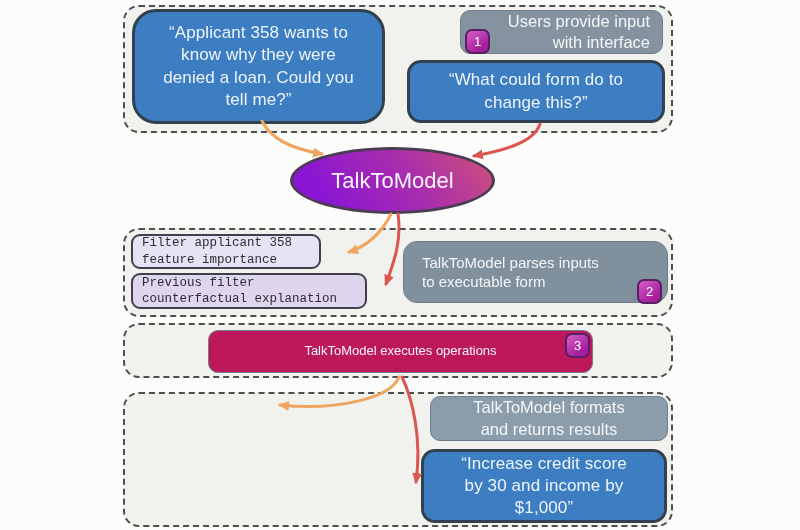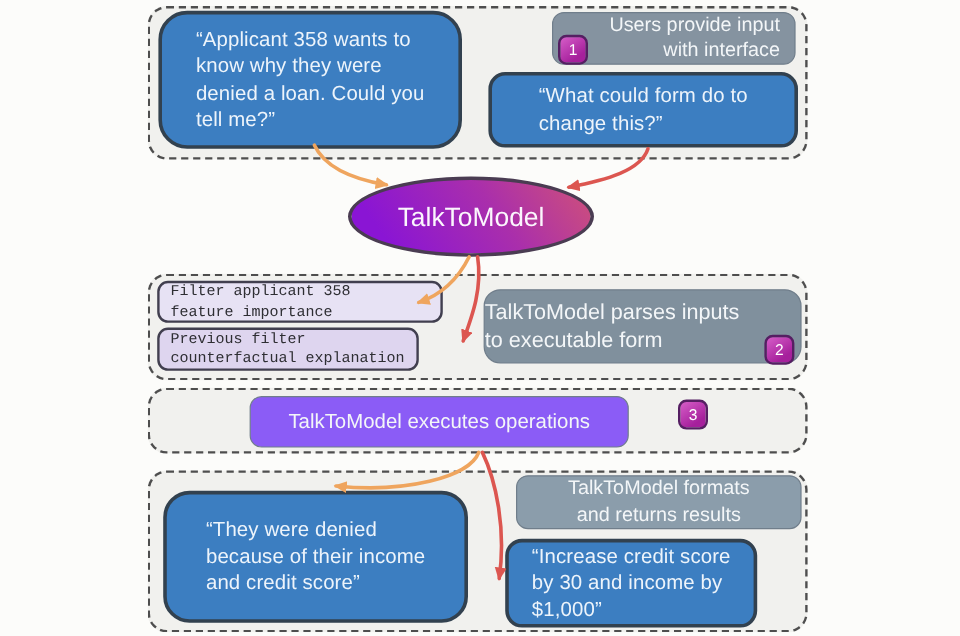--- a/index.html
+++ b/index.html
@@ -15,21 +15,21 @@
     background:#f1f1ee;
     box-sizing:border-box;
   }
   .bubble-blue{
     position:absolute;
     background:#3c7ec1;
     border:3px solid #32414f;
     color:#edf4fb;
     box-sizing:border-box;
     display:flex;align-items:center;justify-content:center;
-    text-align:left;
+    text-align:center;
     font-size:17px;line-height:1.3;
     white-space:pre-line;
     letter-spacing:0.1px;
   }
   .box-gray{
     position:absolute;
     background:#8593a0;
     border:1px solid #707e8b;
     color:#f3f6f8;
     box-sizing:border-box;
@@ -95,40 +95,37 @@
 
   <div class="box-gray" style="left:460px;top:10px;width:203px;height:44px;border-radius:10px;text-align:right;padding-right:12px;">Users provide input
 with interface</div>
   <div class="badge" style="left:465px;top:29px;">1</div>
 
   <div class="bubble-blue" style="left:407px;top:60px;width:258px;height:63px;border-radius:14px;">“What could form do to
 change this?”</div>
 
   <div class="ellipse">TalkToModel</div>
 
-  <div class="code-box" style="left:131px;top:234px;width:238px;height:35px;">Filter applicant 358
+  <div class="code-box" style="left:131px;top:234px;width:190px;height:35px;">Filter applicant 358
 feature importance</div>
-  <div class="code-box alt" style="left:131px;top:273px;width:218px;height:36px;">Previous filter
+  <div class="code-box alt" style="left:131px;top:273px;width:236px;height:36px;">Previous filter
 counterfactual explanation</div>
 
-  <div class="box-gray" style="left:403px;top:241px;width:265px;height:62px;border-radius:14px;font-size:18px;background:#80909d;">TalkToModel parses inputs
+  <div class="box-gray" style="left:403px;top:241px;width:265px;height:62px;border-radius:14px;padding-left:18px;font-size:15px;background:#80909d;">TalkToModel parses inputs
 to executable form</div>
   <div class="badge" style="left:637px;top:279px;">2</div>
 
-  <div class="box-gray" style="left:208px;top:330px;width:316px;height:43px;border-radius:10px;align-items:center;font-size:17px;background:#8b5cf6;">TalkToModel executes operations</div>
+  <div class="box-gray" style="left:208px;top:330px;width:385px;height:43px;border-radius:10px;align-items:center;font-size:13px;background:#be185d;">TalkToModel executes operations</div>
   <div class="badge" style="left:565px;top:333px;">3</div>
 
   <div class="box-gray" style="left:430px;top:396px;width:238px;height:45px;border-radius:10px;align-items:center;text-align:center;background:#8b9dab;">TalkToModel formats
 and returns results</div>
 
-  <div class="bubble-blue" style="left:136px;top:409px;width:254px;height:110px;border-radius:22px;">“They were denied
-because of their income
-and credit score”</div>
 
-  <div class="bubble-blue" style="left:421px;top:449px;width:210px;height:74px;border-radius:14px;">“Increase credit score
+  <div class="bubble-blue" style="left:421px;top:449px;width:246px;height:74px;border-radius:14px;">“Increase credit score
 by 30 and income by
 $1,000”</div>
 
   <svg class="arrow-layer" viewBox="0 0 800 530">
     <defs>
       <marker id="head-orange" markerUnits="userSpaceOnUse" markerWidth="14" markerHeight="12" refX="9" refY="5" orient="auto">
         <path d="M0,0 L11,5 L0,10 z" fill="#efa55e"></path>
       </marker>
       <marker id="head-red" markerUnits="userSpaceOnUse" markerWidth="14" markerHeight="12" refX="9" refY="5" orient="auto">
         <path d="M0,0 L11,5 L0,10 z" fill="#dc5650"></path>

